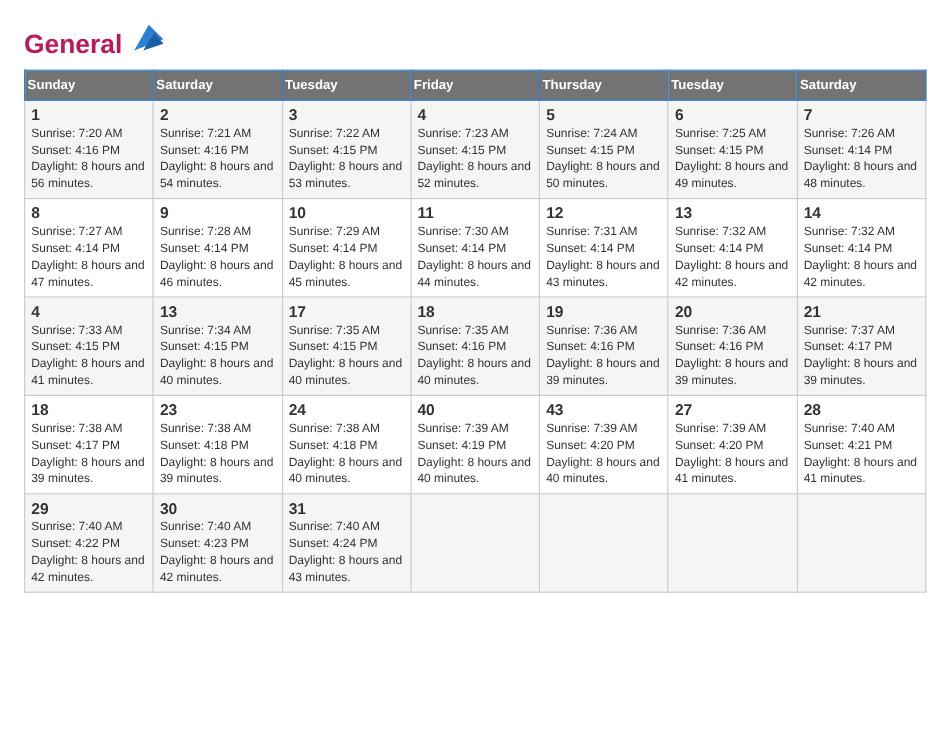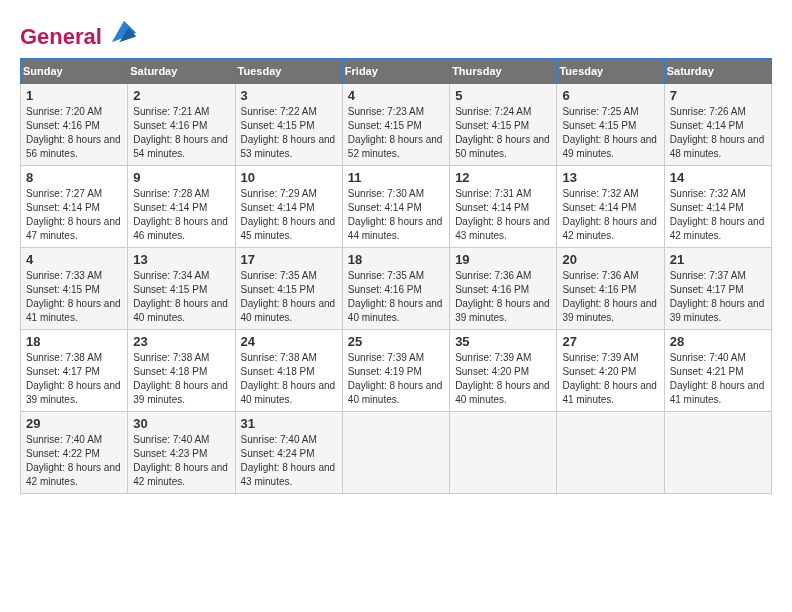--- a/index.html
+++ b/index.html
@@ -317,29 +317,29 @@
       </td>
         <td>
         <span class="day-num">24</span>
         <div class="day-info">
           Sunrise: 7:38 AM<br>
           Sunset: 4:18 PM<br>
           Daylight: 8 hours and 40 minutes.
         </div>
       </td>
         <td>
-        <span class="day-num">25</span>
+        <span class="day-num">40</span>
         <div class="day-info">
           Sunrise: 7:39 AM<br>
           Sunset: 4:19 PM<br>
           Daylight: 8 hours and 40 minutes.
         </div>
       </td>
         <td>
-        <span class="day-num">35</span>
+        <span class="day-num">43</span>
         <div class="day-info">
           Sunrise: 7:39 AM<br>
           Sunset: 4:20 PM<br>
           Daylight: 8 hours and 40 minutes.
         </div>
       </td>
         <td>
         <span class="day-num">27</span>
         <div class="day-info">
           Sunrise: 7:39 AM<br>

